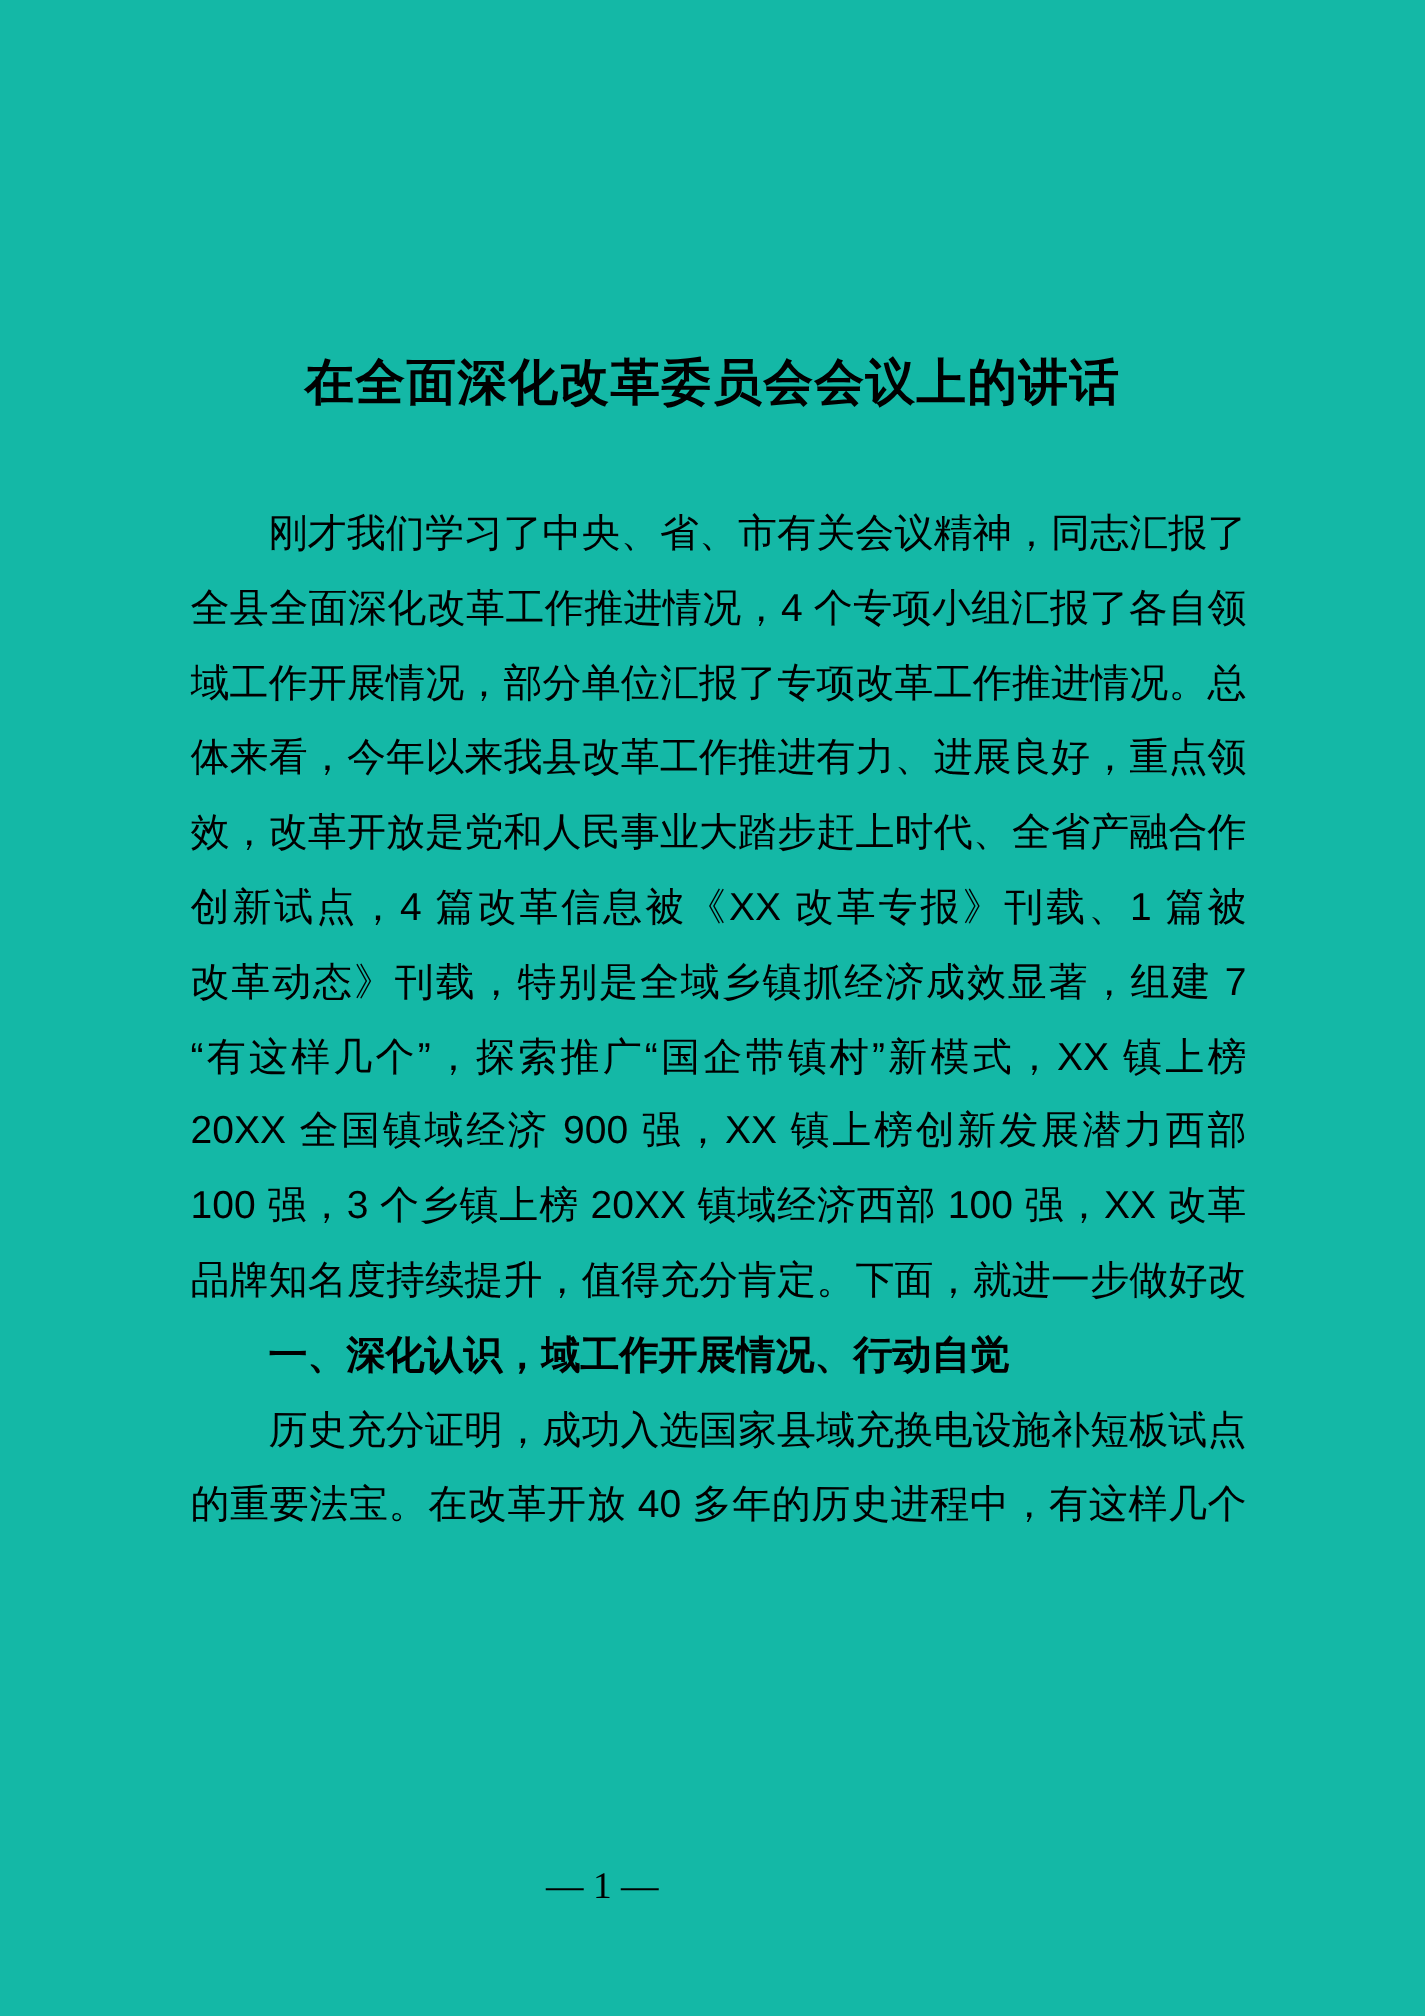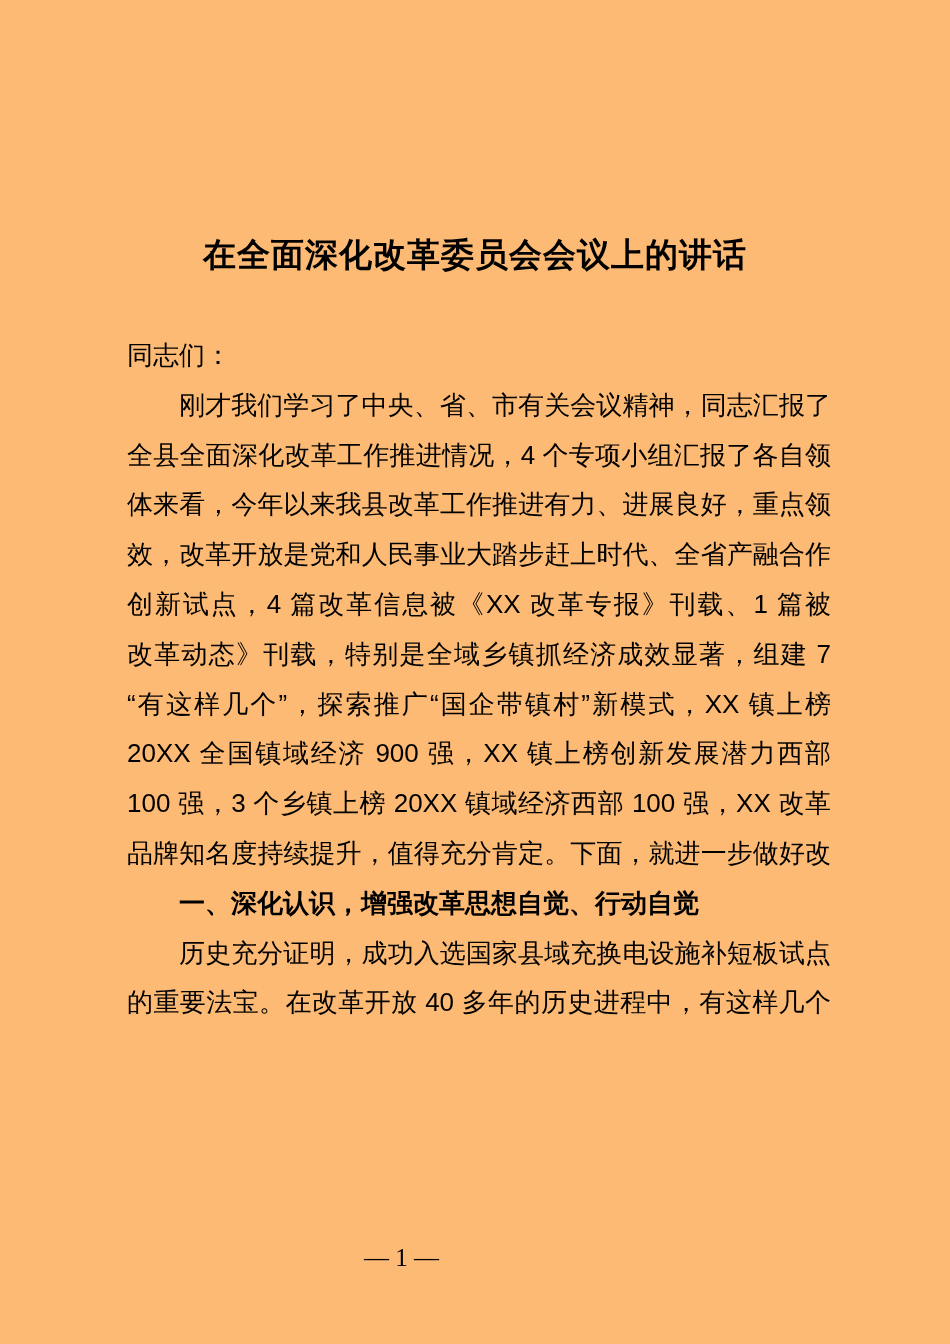--- a/index.html
+++ b/index.html
@@ -4,21 +4,21 @@
 <style>
   html, body {
     margin: 0;
     padding: 0;
     background: #ffffff;
   }
   .page {
     position: relative;
     width: 950px;
     height: 1344px;
-    background: #fdba74;
+    background: #14b8a6;
     color: #000000;
     font-family: "Liberation Sans", "DejaVu Sans", sans-serif;
     overflow: hidden;
   }
   .doc-title {
     position: absolute;
     top: 230px;
     left: 0;
     width: 950px;
     margin: 0;
@@ -63,34 +63,34 @@
   }
 </style>
 </head>
 <body>
 
 <div class="page">
 
   <h1 class="doc-title">在全面深化改革委员会会议上的讲话</h1>
 
   <div class="doc-body">
-    <div class="line">同志们：</div>
 
     <div class="line jf ind">刚才我们学习了中央、省、市有关会议精神，同志汇报了</div>
     <div class="line jf">全县全面深化改革工作推进情况，4 个专项小组汇报了各自领</div>
+    <div class="line jf">域工作开展情况，部分单位汇报了专项改革工作推进情况。总</div>
     <div class="line jf">体来看，今年以来我县改革工作推进有力、进展良好，重点领</div>
     <div class="line jf">效，改革开放是党和人民事业大踏步赶上时代、全省产融合作</div>
     <div class="line jf">创新试点，4 篇改革信息被《XX 改革专报》刊载、1 篇被《XX</div>
     <div class="line jf">改革动态》刊载，特别是全域乡镇抓经济成效显著，组建 7 个</div>
     <div class="line jf">“有这样几个”，探索推广“国企带镇村”新模式，XX 镇上榜</div>
     <div class="line jf">20XX 全国镇域经济 900 强，XX 镇上榜创新发展潜力西部</div>
     <div class="line jf">100 强，3 个乡镇上榜 20XX 镇域经济西部 100 强，XX 改革</div>
     <div class="line jf">品牌知名度持续提升，值得充分肯定。下面，就进一步做好改</div>
 
-    <div class="line ind bold">一、深化认识，增强改革思想自觉、行动自觉</div>
+    <div class="line ind bold">一、深化认识，域工作开展情况、行动自觉</div>
 
     <div class="line jf ind">历史充分证明，成功入选国家县域充换电设施补短板试点</div>
     <div class="line jf">的重要法宝。在改革开放 40 多年的历史进程中，有这样几个</div>
   </div>
 
   <div class="page-number">— 1 —</div>
 
 </div>
 
 </body></html>

